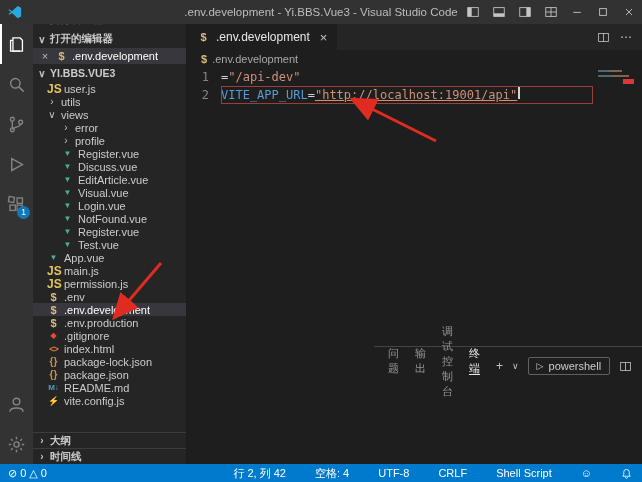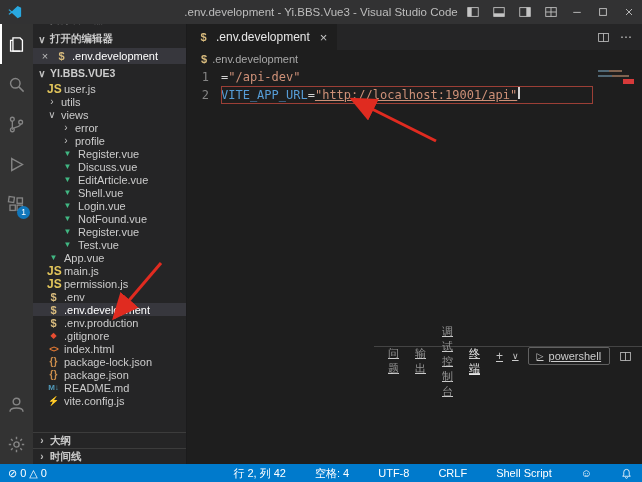--- a/index.html
+++ b/index.html
@@ -73,21 +73,21 @@
   .line-annotation { position:absolute; left:34px; top:18px; width:372px; height:18px;
     border:1px solid #9c3f36; pointer-events:none; }
   .minimap { position:absolute; top:2px; right:8px; width:36px; height:50px; }
   .mm-dash { height:2px; margin-bottom:3px; background:linear-gradient(90deg,#56707f 0 45%, #8a6a55 45% 100%); opacity:.9; }
   .mm-dash.d1 { width:24px; } .mm-dash.d2 { width:31px; }
   .mm-red { position:absolute; top:9px; right:0; width:11px; height:5px; background:#d73a3a; }
 
   
   .panel { position:absolute; left:187px; right:0; top:322px; bottom:18px; background:#1e1e1e;
     border-top:1px solid #444444; }
-  .panel-header { height:28px; display:flex; align-items:flex-start; padding:0 8px 0 14px;text-decoration:underline; }
+  .panel-header { height:28px; display:flex; align-items:flex-end; padding:0 8px 0 14px; }
   .ptab { font-size:11px; color:#969696; margin-right:16px; height:100%; display:flex; align-items:center; }
   .ptab.active { color:#e7e7e7; box-shadow:inset 0 -1px 0 #e7e7e7; }
   .panel-actions { margin-left:auto; display:flex; align-items:center; gap:9px; color:#c5c5c5; }
   .pa-icon { font-size:12px; line-height:1; }
   .shell-pill { display:flex; align-items:center; gap:5px; border:1px solid #616161; padding:1px 8px; height:18px;
     font-size:11px; color:#cccccc; border-radius:2px; }
   .terminal-body { padding:8px 0 0 12px; font-family:"DejaVu Sans Mono", monospace; font-size:12px; color:#cccccc; }
 
   
   .statusbar { position:absolute; left:0; right:0; bottom:0; height:18px; background:#007acc; color:#ffffff;
@@ -254,21 +254,21 @@
     <div class="row lvl2">
         <span class="ficon i-vue">▼</span>
         <span>Discuss.vue</span>
       </div>
     <div class="row lvl2">
         <span class="ficon i-vue">▼</span>
         <span>EditArticle.vue</span>
       </div>
     <div class="row lvl2">
         <span class="ficon i-vue">▼</span>
-        <span>Shell.vue</span>
+        <span>Visual.vue</span>
       </div>
     <div class="row lvl2">
         <span class="ficon i-vue">▼</span>
         <span>Login.vue</span>
       </div>
     <div class="row lvl2">
         <span class="ficon i-vue">▼</span>
         <span>NotFound.vue</span>
       </div>
     <div class="row lvl2">

